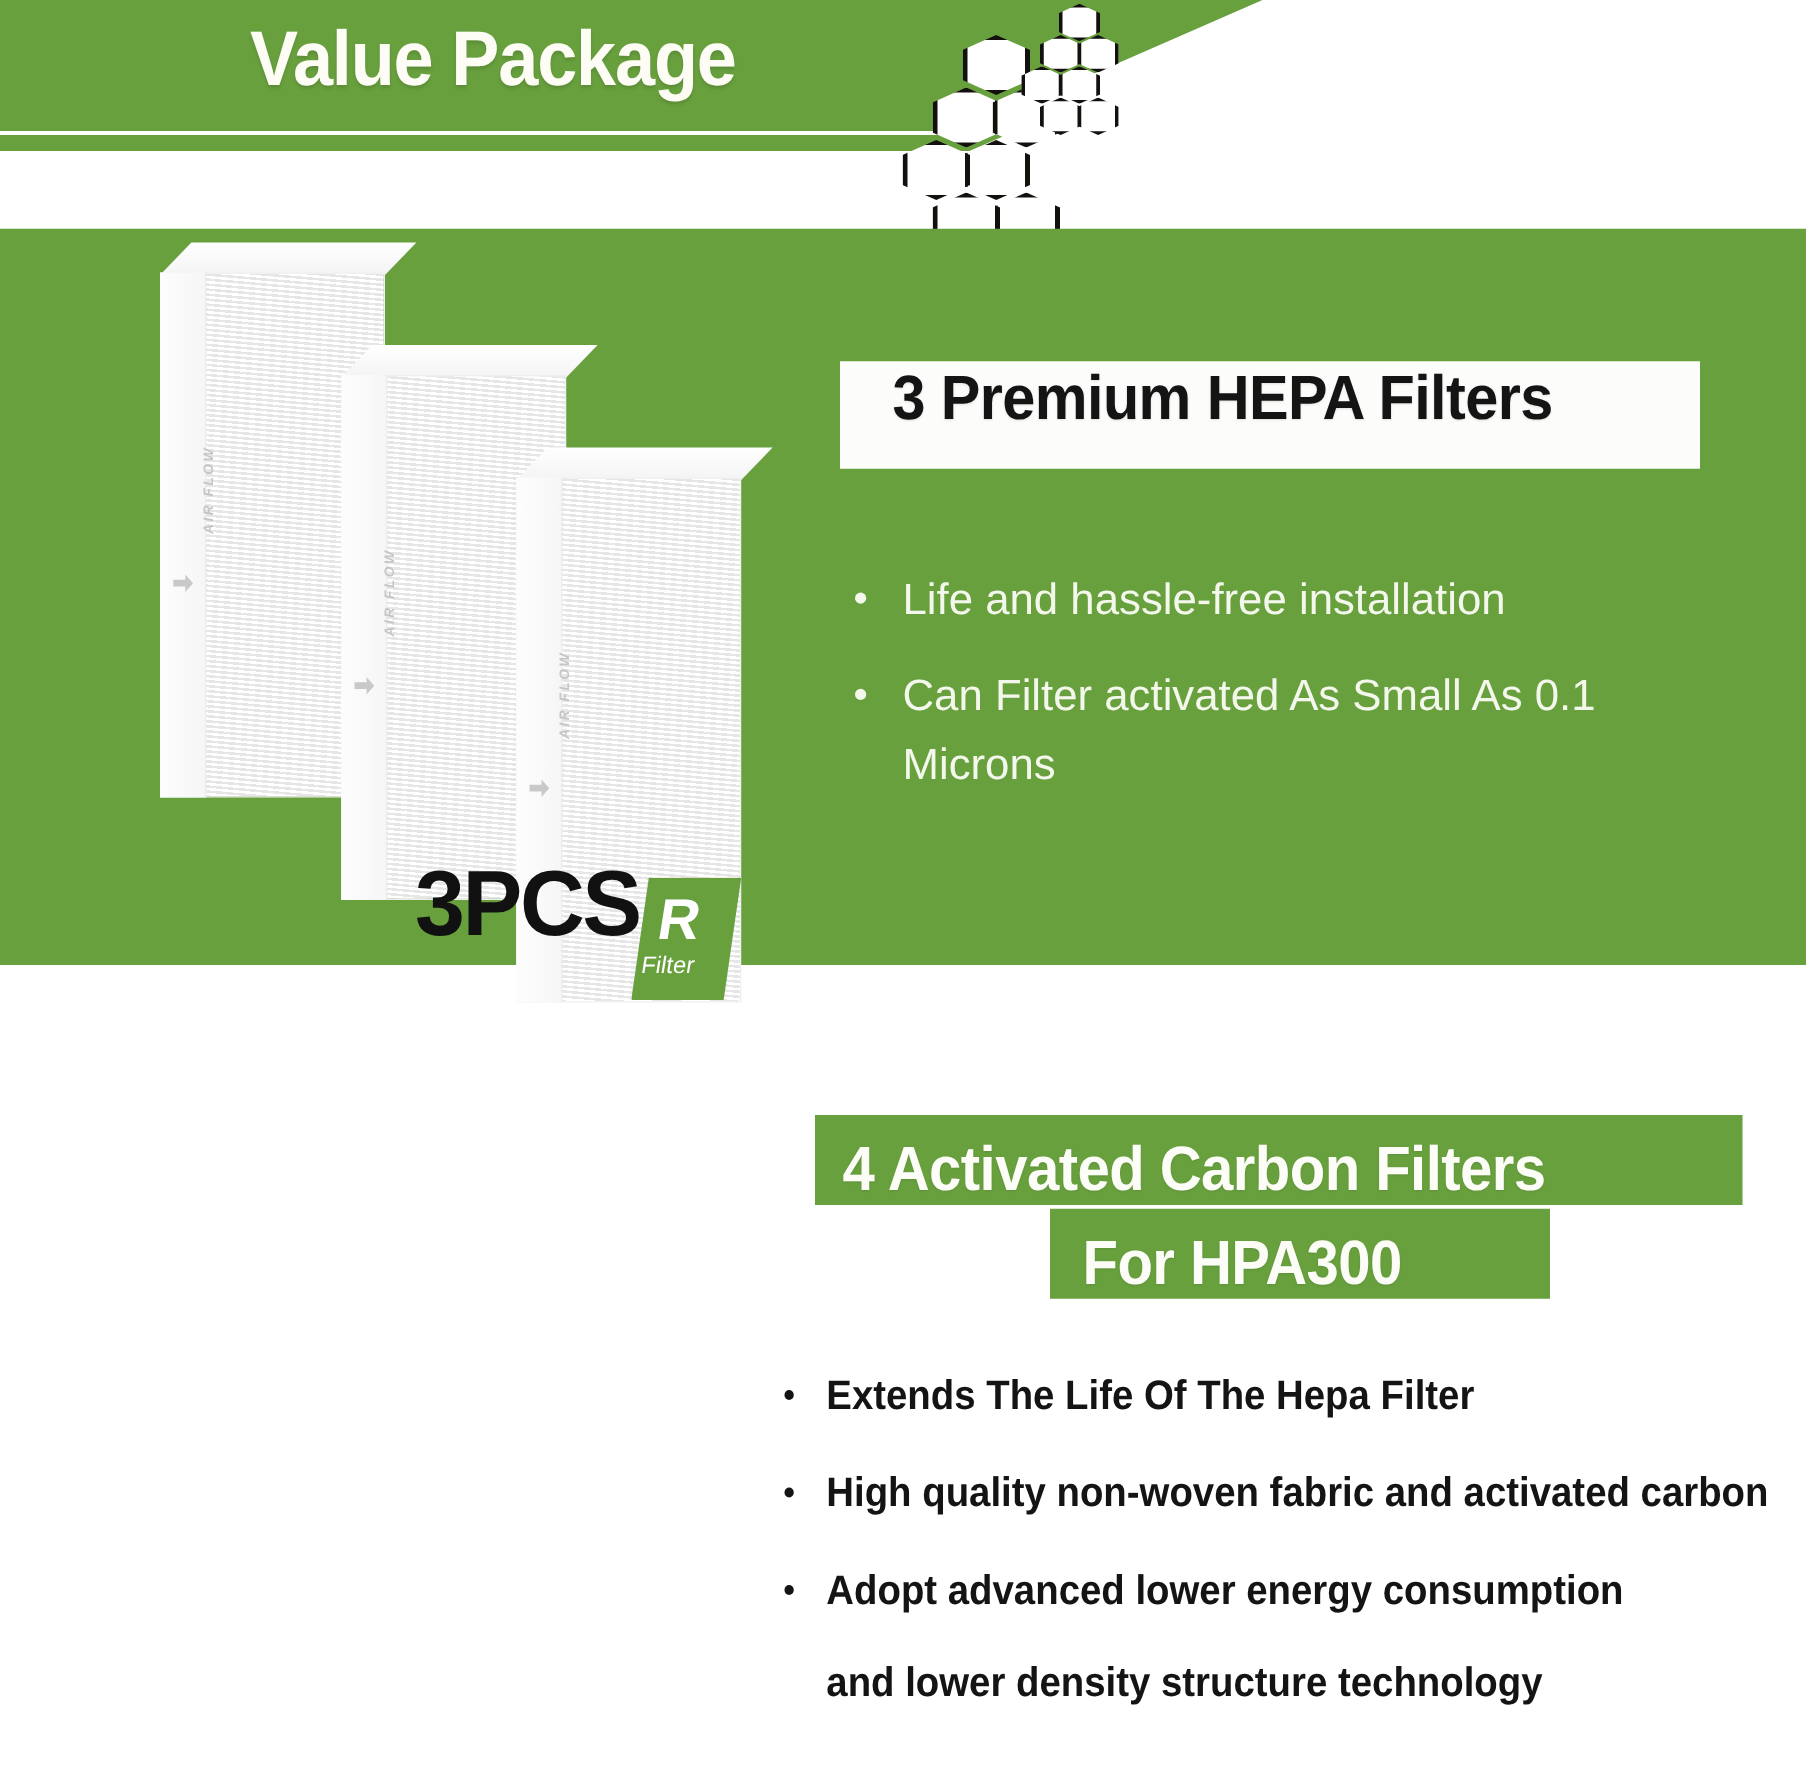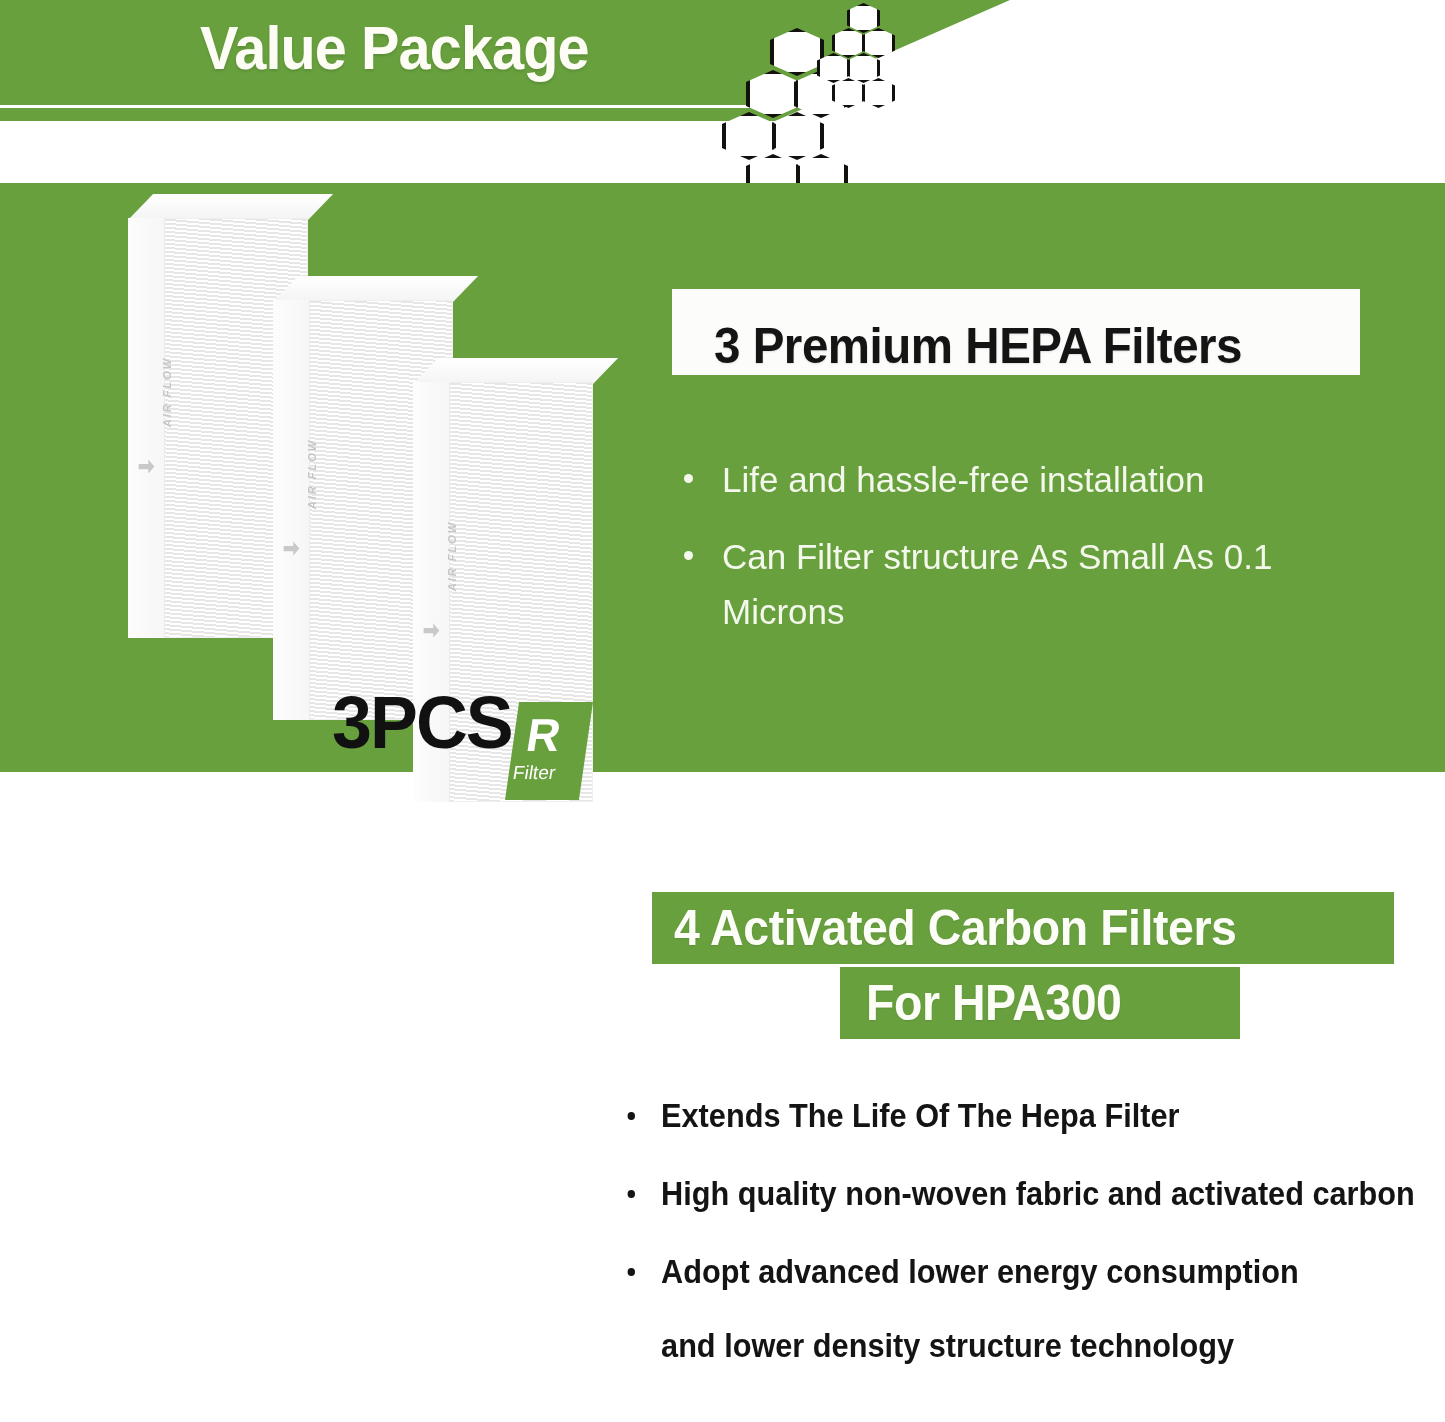--- a/index.html
+++ b/index.html
@@ -132,21 +132,21 @@
     transform: scaleX(0.97);
     transform-origin:left center;
     z-index:50;
   }
 
   
   #hepa-title-box {
     position:absolute; left:672px; top:289px;
     width:688px; height:86px;
     background:#fcfcfa;
-    display:flex; align-items:flex-end;
+    display:flex; align-items:flex-start;
   }
   #hepa-title {
     font-size:50px; font-weight:bold; color:#141414;
     letter-spacing:-0.5px;
     transform: scaleX(0.95);
     transform-origin:left center;
     margin-left:42px;
     white-space:nowrap;
     text-shadow:0 1px 2px rgba(0,0,0,0.12);
   }
@@ -192,21 +192,21 @@
     letter-spacing:-1px;
     transform: scaleX(0.98);
     transform-origin:left center;
     z-index:40;
   }
 
   
   .carbon-banner {
     position:absolute;
     background:#68a03e;
-    display:flex; align-items:center;
+    display:flex; align-items:flex-end;
   }
   #carbon-banner-1 { left:652px; top:892px; width:742px; height:72px; }
   #carbon-banner-2 { left:840px; top:967px; width:400px; height:72px; }
   .carbon-banner-text {
     font-size:50px; font-weight:bold; color:#fdfdf8;
     letter-spacing:-0.5px;
     transform: scaleX(0.93);
     transform-origin:left center;
     white-space:nowrap;
     margin-left:22px;
@@ -321,21 +321,21 @@
     <div id="hepa-title">3 Premium HEPA Filters</div>
   </div>
 
   <ul id="hepa-bullets">
     <li>
       <span class="dot"></span>
       <span>Life and hassle-free installation</span>
     </li>
     <li>
       <span class="dot"></span>
-      <span>Can Filter structure As Small As 0.1 Microns</span>
+      <span>Can Filter activated As Small As 0.1 Microns</span>
     </li>
   </ul>
 
 
   <div class="carbon-banner" id="carbon-banner-1">
     <span class="carbon-banner-text">4 Activated Carbon Filters</span>
   </div>
   <div class="carbon-banner" id="carbon-banner-2">
     <span class="carbon-banner-text">For HPA300</span>
   </div>

